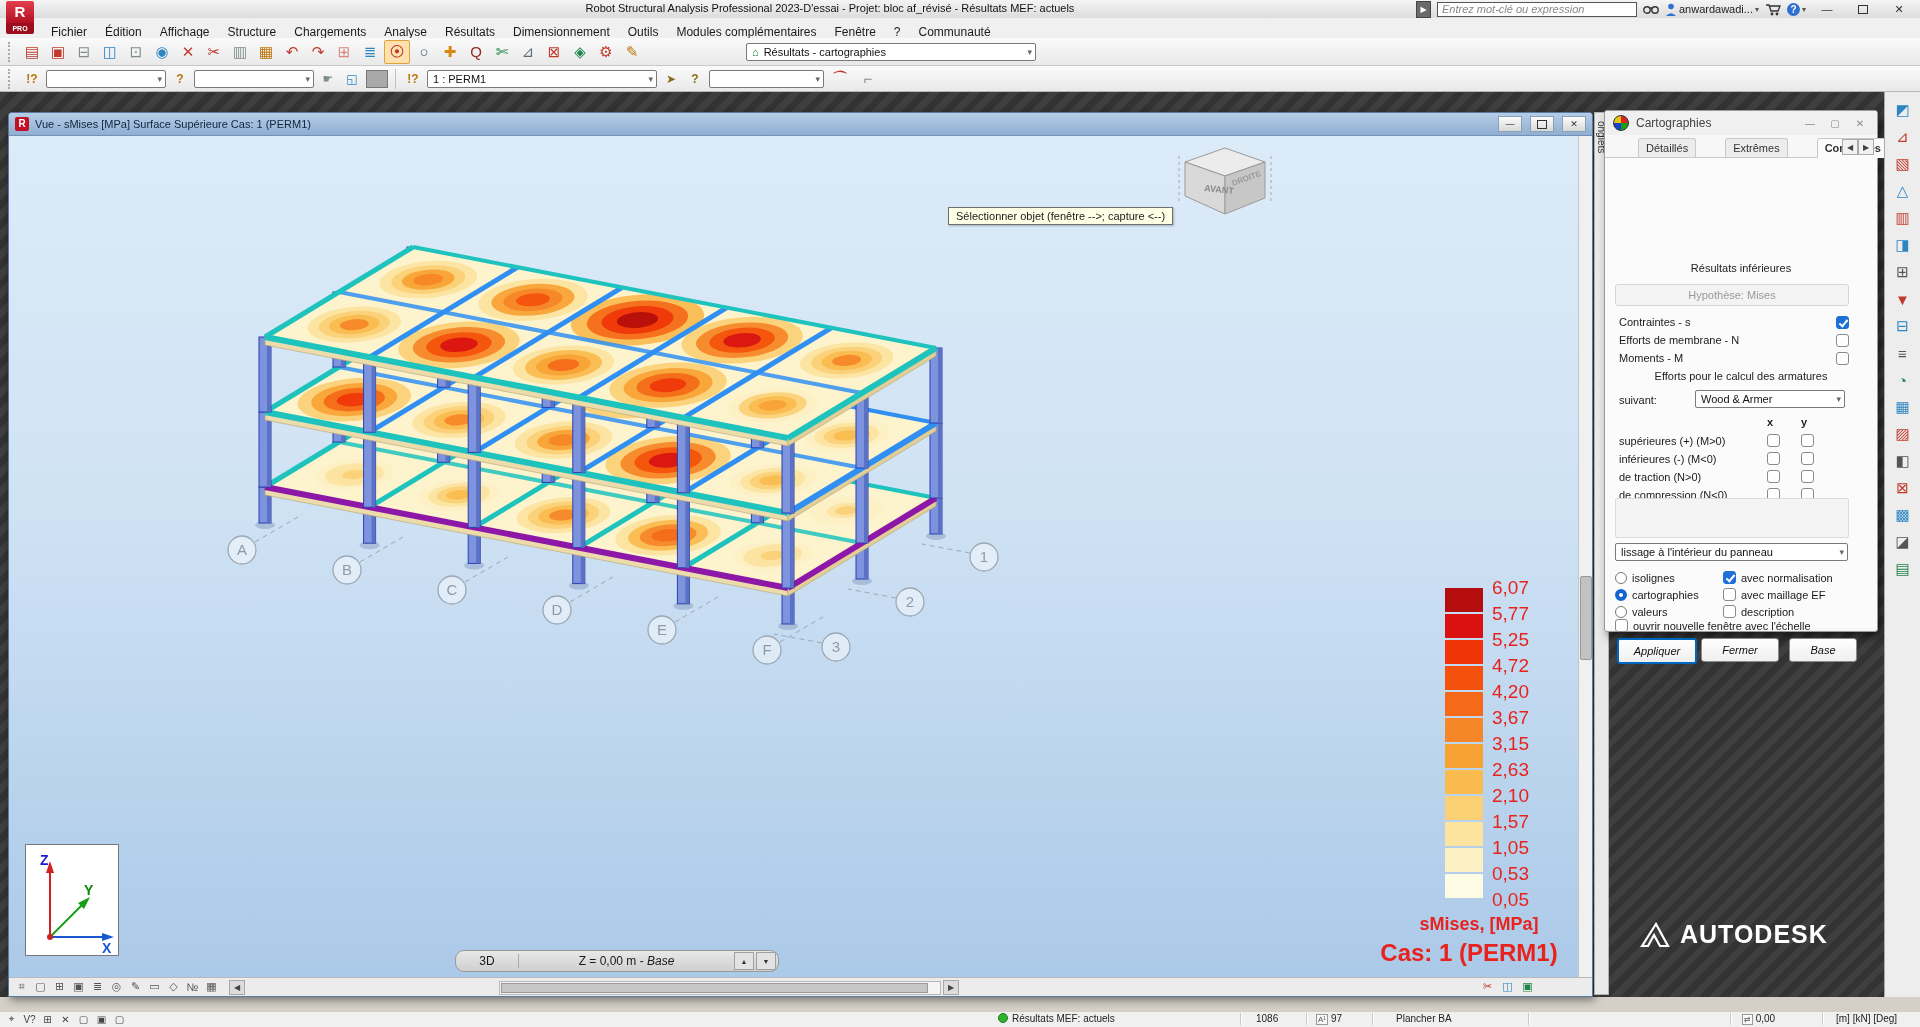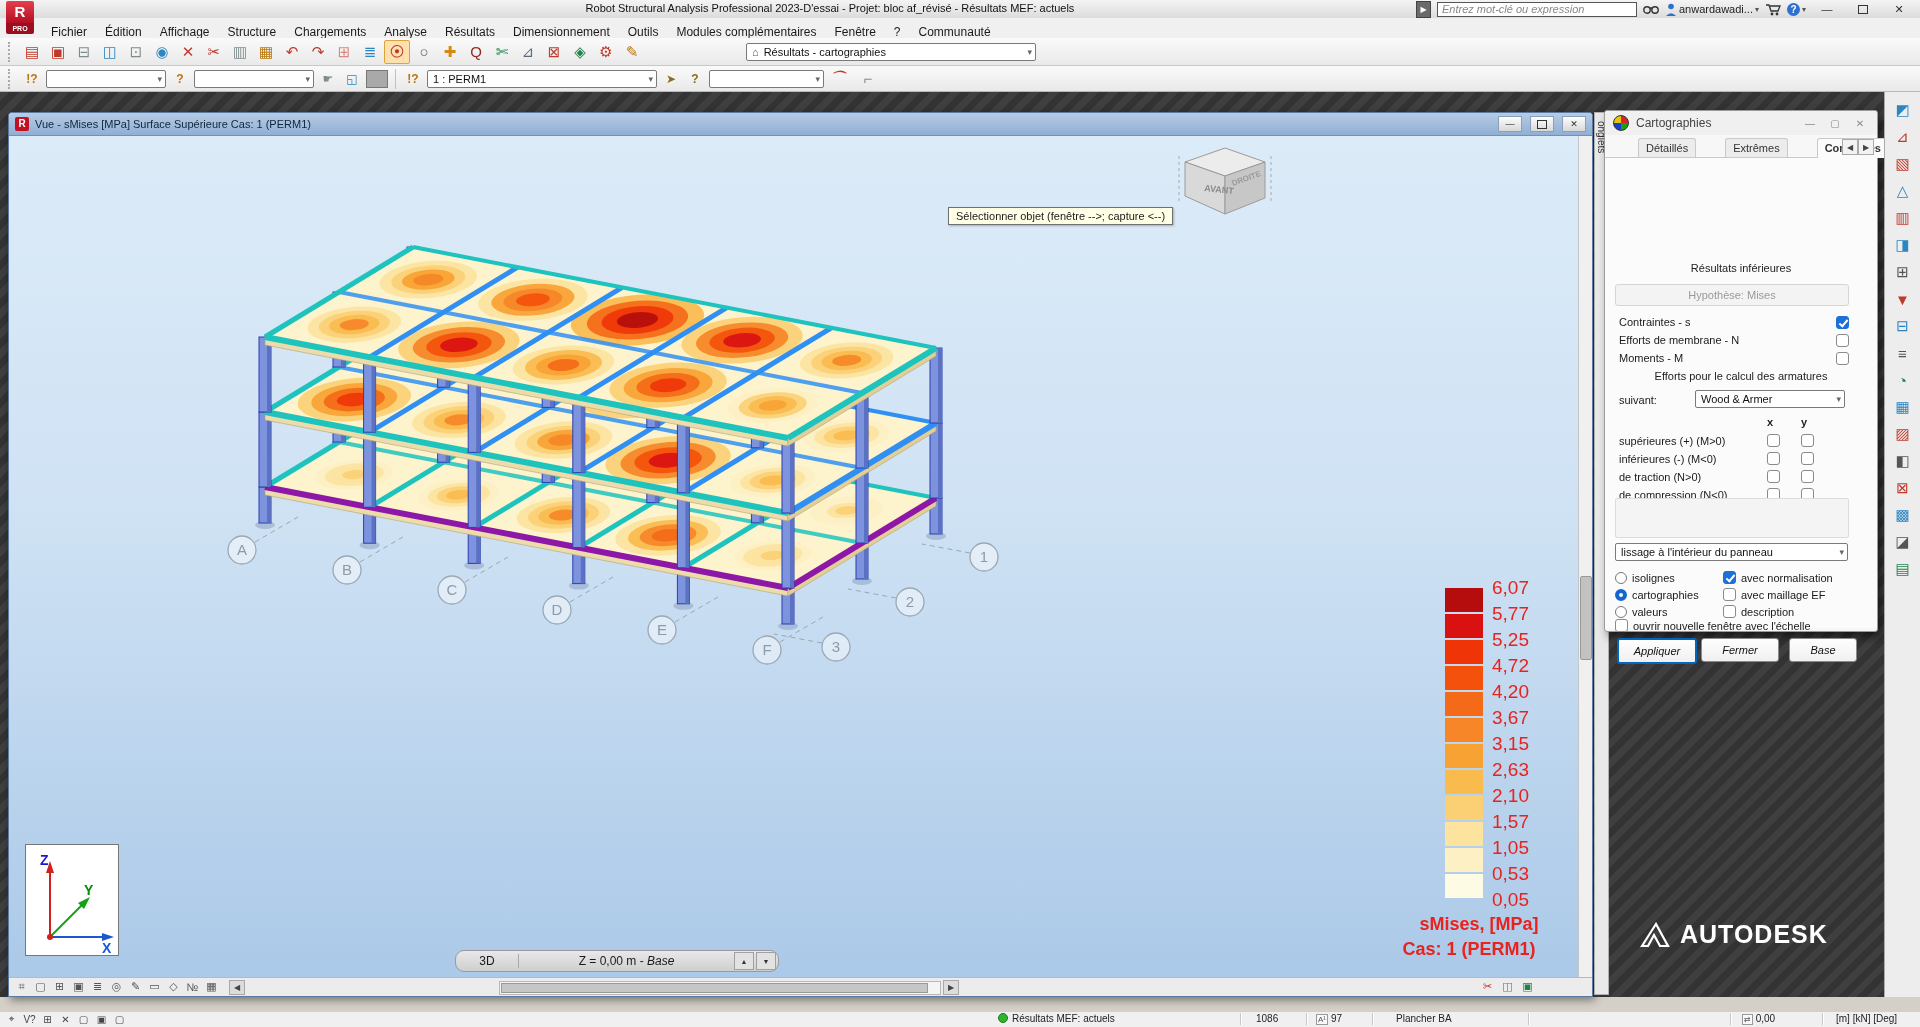--- a/index.html
+++ b/index.html
@@ -59,21 +59,21 @@
   #tooltip{position:absolute;left:939px;top:71px;background:#ffffe6;border:1px solid #707070;padding:2px 7px;font-size:11px;color:#222;white-space:nowrap;box-shadow:1px 1px 2px rgba(0,0,0,.25);}
   #viewcube{position:absolute;left:1168px;top:6px;}
   #legend{position:absolute;left:1326px;top:340px;}
   .leg-row{display:flex;align-items:center;gap:10px;height:27px;}
   .leg-line{width:52px;height:4px;border-radius:2px;}
   .leg-label{font-size:17px;font-weight:bold;color:#e8231e;}
   #scale{position:absolute;left:1436px;top:452px;width:130px;height:316px;}
   .sc-swatch{position:absolute;left:0;width:38px;height:24px;}
   .sc-label{position:absolute;left:47px;font-size:19px;font-weight:normal;color:#e8231e;line-height:20px;}
   #scale-title{position:absolute;left:1365px;top:778px;width:210px;text-align:center;font-size:18px;font-weight:bold;color:#e8231e;}
-  #scale-case{position:absolute;left:1355px;top:803px;width:210px;text-align:center;font-size:18px;font-weight:bold;color:#e8231e;}
+  #scale-case{position:absolute;left:1355px;top:803px;width:210px;text-align:center;font-size:24px;font-weight:bold;color:#e8231e;}
   #triad{position:absolute;left:16px;top:708px;width:92px;height:110px;background:#fff;border:1px solid #777;}
   #levelbar{position:absolute;left:446px;top:814px;width:322px;height:20px;background:linear-gradient(#e8e8e8,#cfcfcf);border:1px solid #9a9a9a;border-radius:9px;display:flex;align-items:center;}
   #levelbar .seg3d{width:62px;text-align:center;border-right:1px solid #aaa;font-size:12px;}
   #levelbar .seglevel{flex:1;text-align:center;font-size:12px;}
   #levelbar .spin{width:18px;height:16px;background:#e2e2e2;border:1px solid #a0a0a0;font-size:7px;display:flex;align-items:center;justify-content:center;color:#333;margin-right:2px;}
 
   
   #onglets-strip{position:absolute;left:1594px;top:20px;width:15px;height:883px;background:#e9e9e9;border:1px solid #b0b0b0;box-sizing:border-box;}
   #onglets-strip span{writing-mode:vertical-rl;font-size:10px;color:#333;margin-top:8px;margin-left:1px;display:inline-block;}
   #right-toolbar{position:absolute;left:1884px;top:0px;width:36px;height:905px;background:#ededed;border-left:1px solid #aaa;display:flex;flex-direction:column;align-items:center;padding-top:6px;box-sizing:border-box;gap:3px;}

